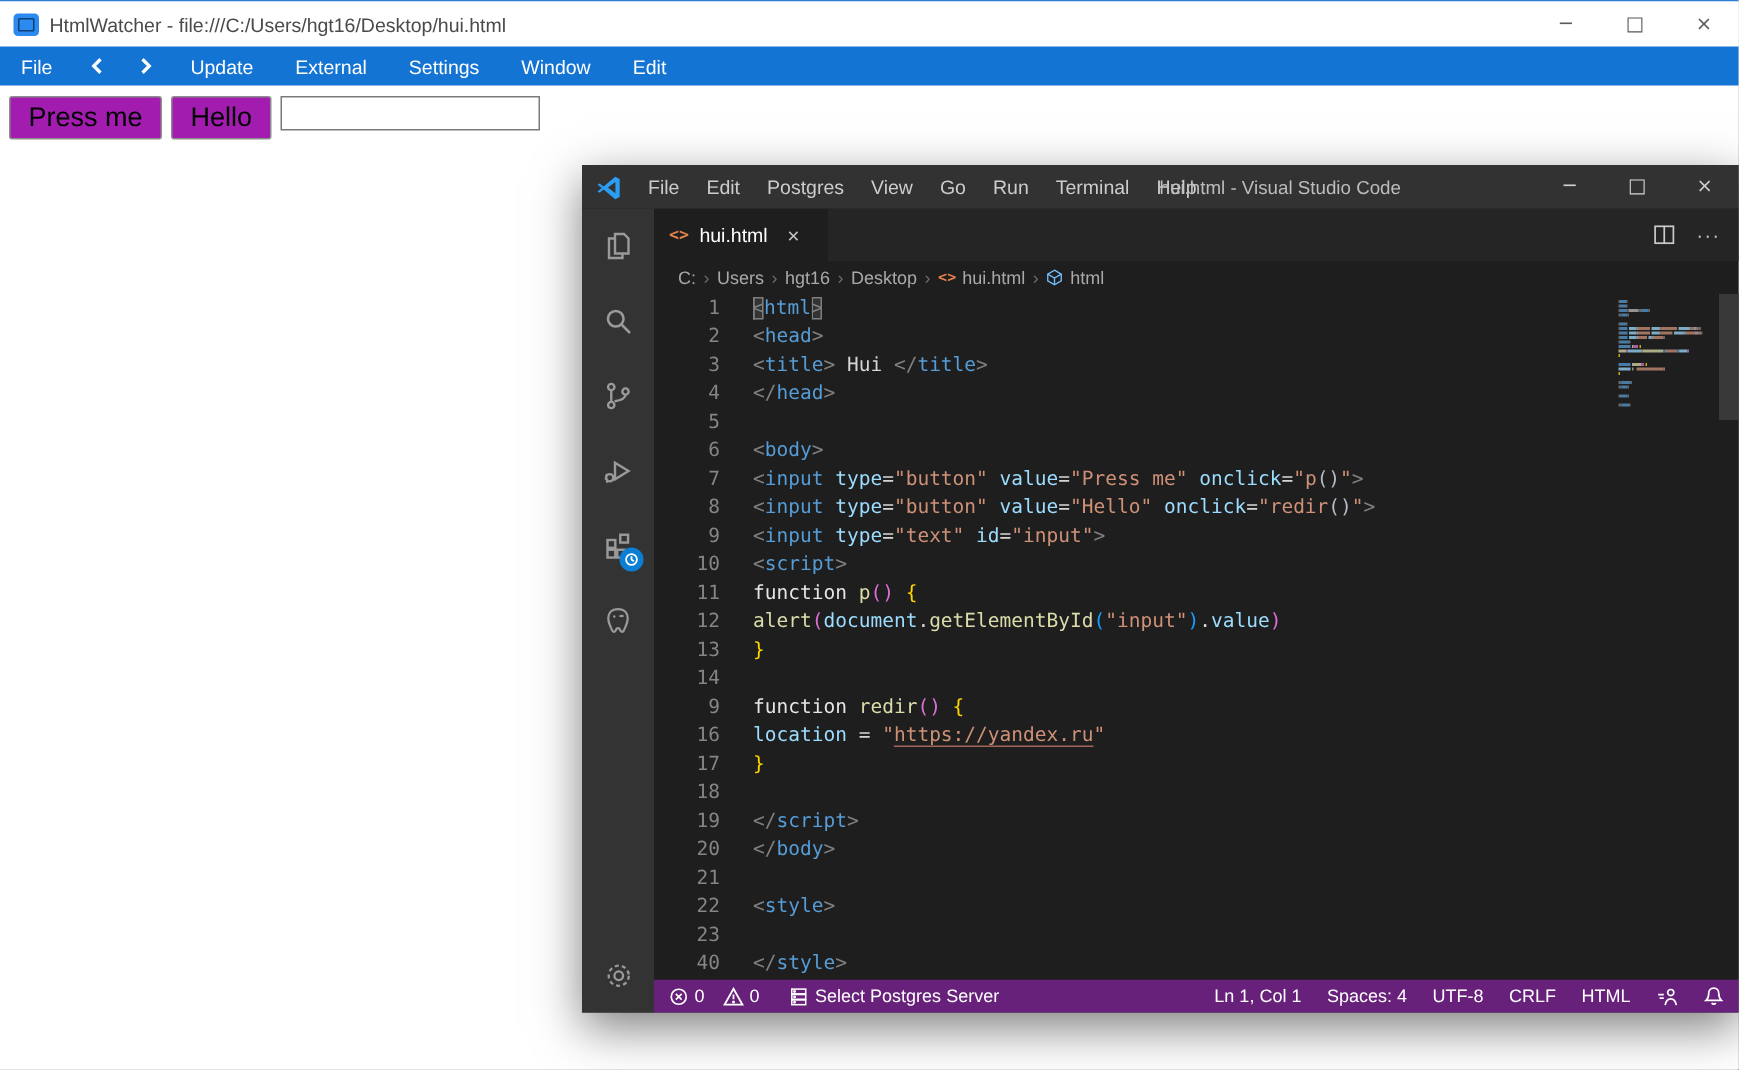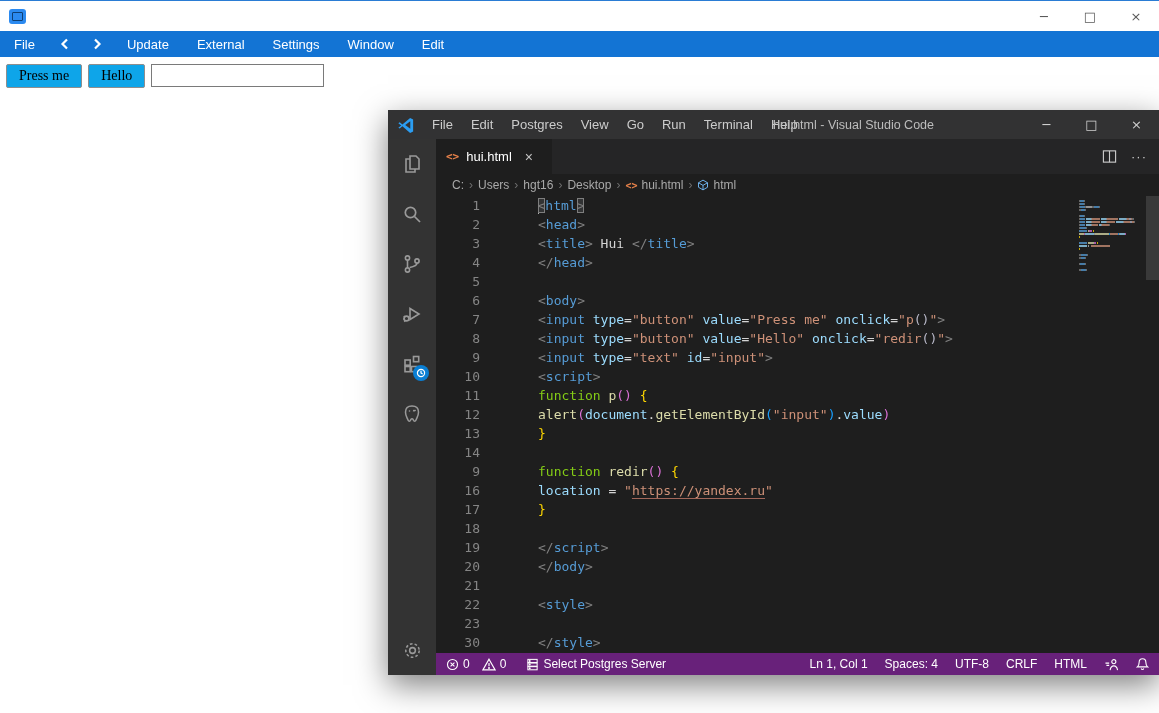--- a/index.html
+++ b/index.html
@@ -15,22 +15,22 @@
                 border:1px solid #0d3f74; border-radius:1px; }
   .hw-title { font-size:13px; color:#4a4a4a; }
   .hw-controls { margin-left:auto; display:flex; height:100%; }
   .hw-ctl { width:46px; height:100%; display:flex; align-items:center; justify-content:center;
             color:#5a5a5a; font-size:13px; font-family:"DejaVu Sans", sans-serif; }
   .hw-menubar { height:26px; background:#1374D4; display:flex; align-items:center;
                 color:#fff; font-size:13px; }
   .hw-menu-item { padding:0 14px; height:100%; display:flex; align-items:center; }
   .hw-chev { padding:0 10px; display:flex; align-items:center; }
   .hw-toolbar { padding:7px 0 0 6px; display:flex; align-items:flex-start; gap:6px; }
-  .hw-btn { font-size:14px; color:#000; background:#0ea5e9; border:1px solid #8e8e8e;
-            padding:3px 12px; border-radius:2px; font-family:Liberation Serif, serif; }
+  .hw-btn { font-size:18px; color:#000; background:#a21caf; border:1px solid #8e8e8e;
+            padding:3px 12px; border-radius:2px; font-family:Liberation Sans, sans-serif; }
   .hw-input { width:173px; height:23px; border:1px solid #7a7a7a; font-size:13px; padding:0 4px;
               font-family:"Liberation Sans", sans-serif; }
 
   
   .vsc { position:absolute; left:388px; top:110px; width:771px; height:565px;
          background:#1E1E1E; box-shadow:0 10px 30px rgba(0,0,0,.5); display:flex; flex-direction:column;
          font-size:13px; color:#ccc; }
   .vsc-titlebar { height:29px; background:#323233; display:flex; align-items:center; flex:0 0 29px;
                   position:relative; }
   .vsc-logo { width:18px; height:18px; margin:0 8px 0 9px; flex:0 0 auto; }
@@ -60,25 +60,25 @@
   .vsc-breadcrumb { height:22px; display:flex; align-items:center; padding-left:16px; gap:5px;
                     color:#a9a9a9; font-size:12px; flex:0 0 22px; }
   .bc-sep { color:#6e6e6e; font-size:12px; }
   .bc-item { display:flex; align-items:center; gap:4px; }
   .bc-code-ic { color:#e8824a; font-weight:bold; font-size:10px; font-family:"DejaVu Sans Mono", monospace; }
 
   .vsc-editor { flex:1; position:relative; display:flex; overflow:hidden; background:#1E1E1E; }
   .gutter { width:66px; flex:0 0 66px; padding-top:2px; text-align:right; }
   .gutter .ln { height:19px; line-height:19px; color:#858585; font:13px "DejaVu Sans Mono", monospace;
                 padding-right:22px; }
-  .codecol { flex:1; padding-top:2px; overflow:hidden;margin-left:36px; }
+  .codecol { flex:1; padding-top:2px; overflow:hidden; }
   .code-line { height:19px; line-height:19px; white-space:pre; font:13px "DejaVu Sans Mono", monospace;
                color:#D4D4D4; }
   .tk-punct{color:#808080} .tk-tag{color:#569CD6} .tk-attr{color:#9CDCFE} .tk-op{color:#D4D4D4}
-  .tk-str{color:#CE9178} .tk-plain{color:#D4D4D4} .tk-kw{color:#84cc16} .tk-fn{color:#DCDCAA}
+  .tk-str{color:#CE9178} .tk-plain{color:#D4D4D4} .tk-kw{color:#e5e5e5} .tk-fn{color:#DCDCAA}
   .tk-var{color:#9CDCFE} .tk-b1{color:#FFD700} .tk-b2{color:#DA70D6} .tk-b3{color:#179FFF}
   .tk-jsp{color:#b8b8c8}
   .tk-link{color:#CE9178; text-decoration:underline; text-underline-offset:3px;
            text-decoration-color:#a2675a;}
   .tk-match{ box-shadow:0 0 0 1px #7e7e7e inset; background:rgba(90,93,94,.35); }
   .cursor { display:inline-block; width:0; border-left:1.5px solid #aeafad; height:15px;
             vertical-align:middle; margin-right:-1.5px; }
   .minimap { position:absolute; right:14px; top:4px; width:66px; }
   .mm-line { height:2px; margin-bottom:1px; display:flex; }
   .mm-tok { height:2px; opacity:.75; }
@@ -91,20 +91,21 @@
   .sb-item { display:flex; align-items:center; gap:4px; }
   .sb-right { margin-left:auto; display:flex; align-items:center; gap:17px; }
   svg { display:block; }
 </style>
 </head>
 <body>
 
 <div class="hw-window">
   <div class="hw-titlebar">
     <div class="hw-appicon"></div>
+    <div class="hw-title">HtmlWatcher - file:///C:/Users/hgt16/Desktop/hui.html</div>
     <div class="hw-controls">
       <div class="hw-ctl">─</div>
       <div class="hw-ctl">□</div>
       <div class="hw-ctl">×</div>
     </div>
   </div>
   <div class="hw-menubar">
     <div class="hw-menu-item">File</div>
     <div class="hw-chev">
       <svg width="12" height="12" viewBox="0 0 12 12">
@@ -274,21 +275,21 @@
             <div class="ln">14</div>
             <div class="ln">9</div>
             <div class="ln">16</div>
             <div class="ln">17</div>
             <div class="ln">18</div>
             <div class="ln">19</div>
             <div class="ln">20</div>
             <div class="ln">21</div>
             <div class="ln">22</div>
             <div class="ln">23</div>
-            <div class="ln">30</div>
+            <div class="ln">40</div>
           </div>
         <div class="codecol" id="codecol">
             <div class="code-line"><span class="cursor"></span><span class="tk-punct tk-match">&lt;</span><span class="tk-tag">html</span><span class="tk-punct tk-match">&gt;</span></div>
             <div class="code-line"><span class="tk-punct">&lt;</span><span class="tk-tag">head</span><span class="tk-punct">&gt;</span></div>
             <div class="code-line"><span class="tk-punct">&lt;</span><span class="tk-tag">title</span><span class="tk-punct">&gt;</span><span class="tk-plain"> Hui </span><span class="tk-punct">&lt;/</span><span class="tk-tag">title</span><span class="tk-punct">&gt;</span></div>
             <div class="code-line"><span class="tk-punct">&lt;/</span><span class="tk-tag">head</span><span class="tk-punct">&gt;</span></div>
             <div class="code-line"></div>
             <div class="code-line"><span class="tk-punct">&lt;</span><span class="tk-tag">body</span><span class="tk-punct">&gt;</span></div>
             <div class="code-line"><span class="tk-punct">&lt;</span><span class="tk-tag">input</span><span class="tk-plain"> </span><span class="tk-attr">type</span><span class="tk-op">=</span><span class="tk-str">"button"</span><span class="tk-plain"> </span><span class="tk-attr">value</span><span class="tk-op">=</span><span class="tk-str">"Press me"</span><span class="tk-plain"> </span><span class="tk-attr">onclick</span><span class="tk-op">=</span><span class="tk-str">"p</span><span class="tk-jsp">()</span><span class="tk-str">"</span><span class="tk-punct">&gt;</span></div>
             <div class="code-line"><span class="tk-punct">&lt;</span><span class="tk-tag">input</span><span class="tk-plain"> </span><span class="tk-attr">type</span><span class="tk-op">=</span><span class="tk-str">"button"</span><span class="tk-plain"> </span><span class="tk-attr">value</span><span class="tk-op">=</span><span class="tk-str">"Hello"</span><span class="tk-plain"> </span><span class="tk-attr">onclick</span><span class="tk-op">=</span><span class="tk-str">"redir</span><span class="tk-jsp">()</span><span class="tk-str">"</span><span class="tk-punct">&gt;</span></div>

